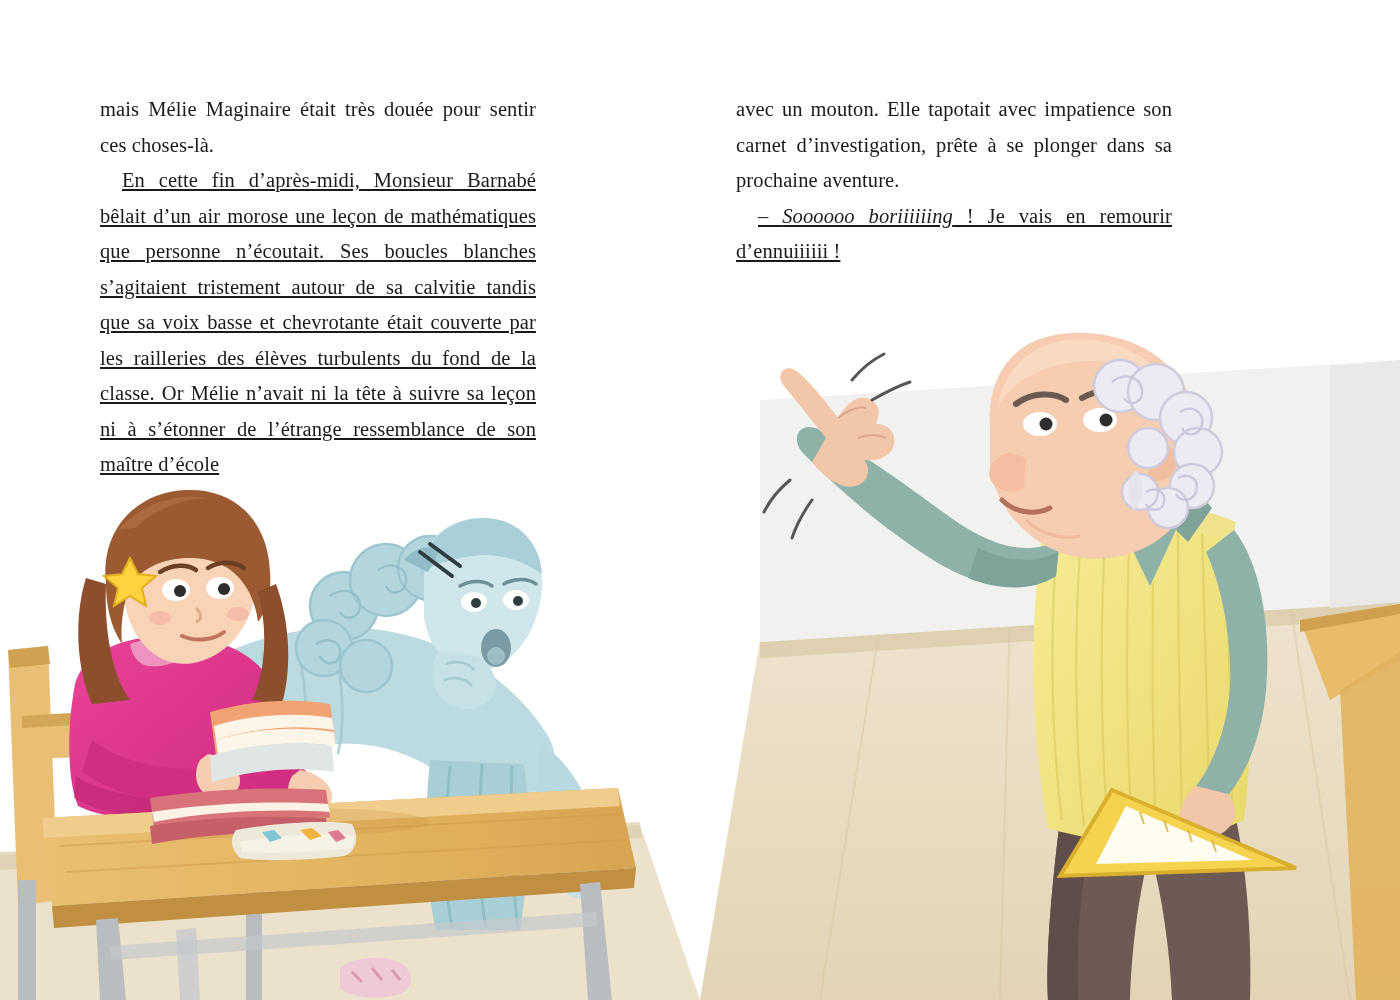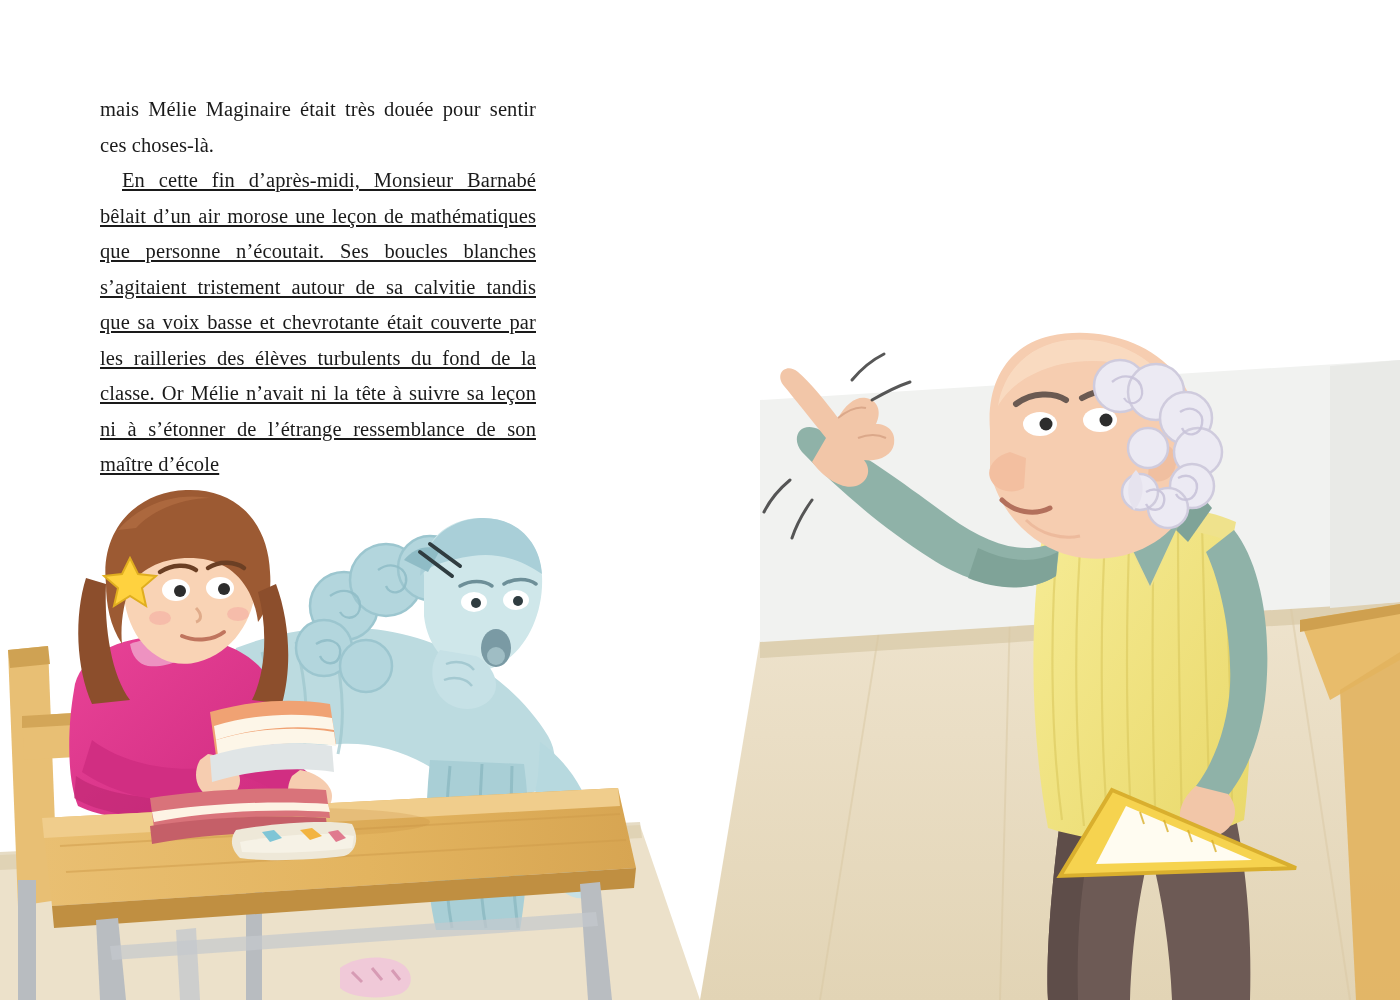--- a/index.html
+++ b/index.html
@@ -392,16 +392,18 @@
       </g>
     </g>
   </svg>
 
   <div class="columns">
     <div class="column">
       <p>mais Mélie Maginaire était très douée pour sentir ces choses-là.</p>
       <p class="indent">En cette fin d’après-midi, Monsieur Barnabé bêlait d’un air morose une leçon de mathématiques que personne n’écoutait. Ses boucles blanches s’agitaient tristement autour de sa calvitie tandis que sa voix basse et chevrotante était couverte par les railleries des élèves turbulents du fond de la classe. Or Mélie n’avait ni la tête à suivre sa leçon ni à s’étonner de l’étrange ressemblance de son maître d’école</p>
     </div>
     <div class="column">
+      <p>avec un mouton. Elle tapotait avec impatience son carnet d’investigation, prête à se plonger dans sa prochaine aventure.</p>
+      <p class="indent"><span>– </span><span class="ital">Soooooo boriiiiiing</span><span> ! Je vais en remourir d’ennuiiiiii !</span></p>
     </div>
   </div>
 
 </div>
 
 </body></html>

